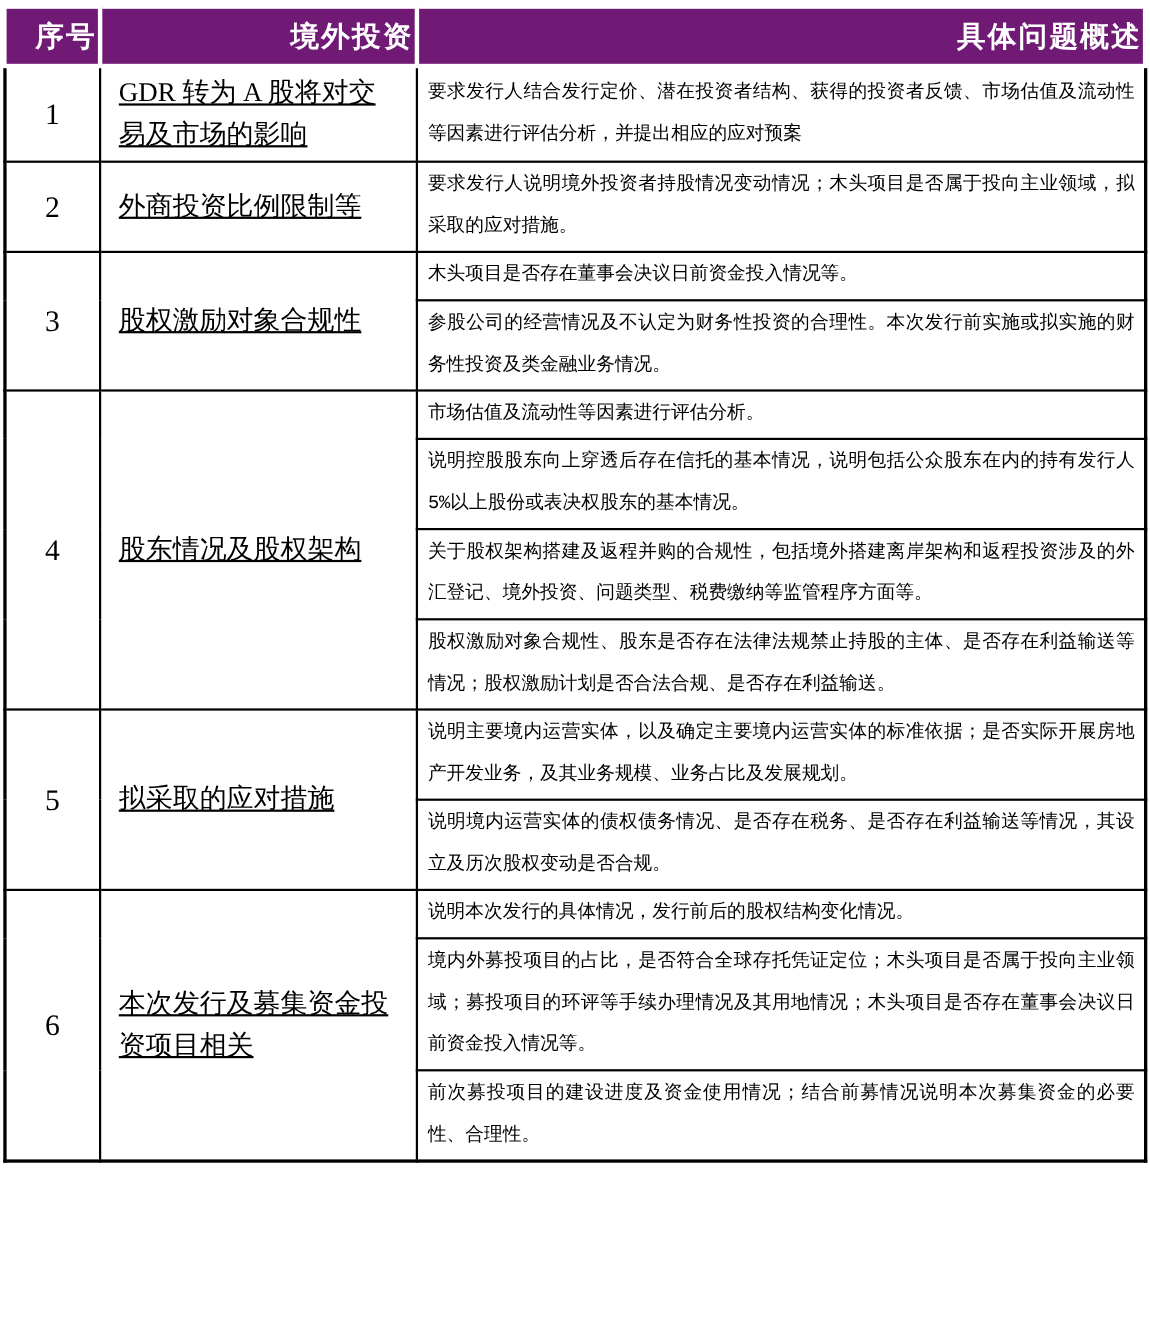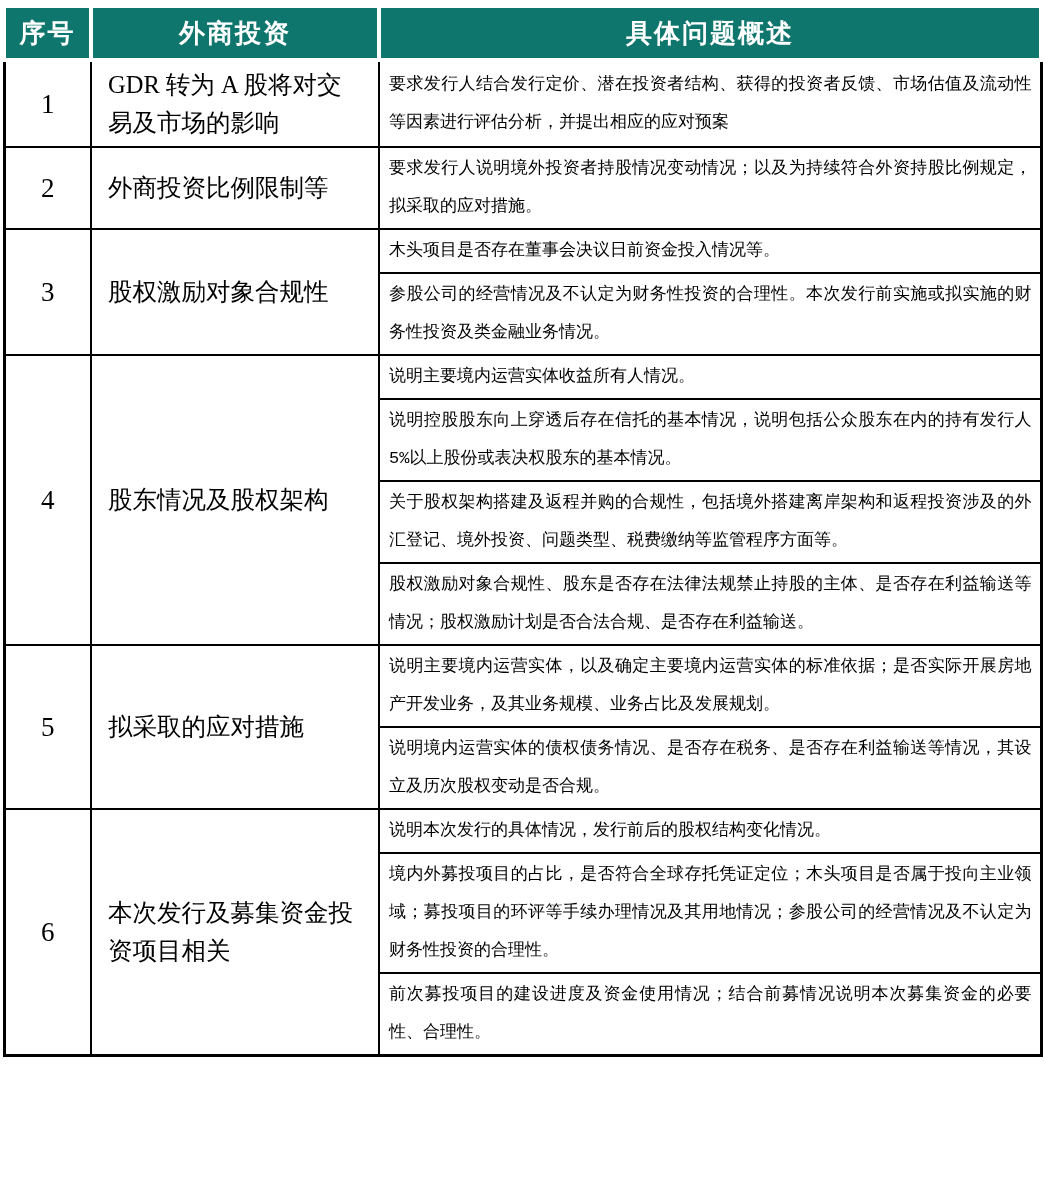--- a/index.html
+++ b/index.html
@@ -21,46 +21,47 @@
     table-layout: fixed;
     width: 1037px;
     margin: 0 auto;
     border: 3px solid #000000;
   }
   col.c-no   { width: 87px; }
   col.c-type { width: 288px; }
   col.c-desc { width: 662px; }
 
   thead th {
-    background: #0f766e;
+    background: #701a75;
     color: #ffffff;
     font-weight: bold;
     font-size: 26px;
     height: 48px;
-    text-align: center;
+    text-align: right;
     vertical-align: middle;
     border: 4px solid #ffffff;
     letter-spacing: 2px;
   }
 
   tbody td {
     border: 2px solid #000000;
     vertical-align: middle;
     background: #ffffff;
   }
   td.num {
     text-align: center;
     font-size: 27px;
     font-family: "Liberation Serif", "DejaVu Serif", serif;
   }
   td.type {
     font-size: 24.5px;
     line-height: 38px;
     padding: 4px 14px 4px 16px;
     text-align: left;
+    text-decoration: underline;
   }
   td.desc {
     font-size: 17px;
     line-height: 38px;
     padding: 2px 8px 2px 9px;
     text-align: justify;
     vertical-align: middle;
     font-family: Liberation Mono, monospace;
   }
 </style>
@@ -70,51 +71,51 @@
 <div class="page">
   <table class="inquiry">
     <colgroup>
       <col class="c-no">
       <col class="c-type">
       <col class="c-desc">
     </colgroup>
     <thead>
       <tr>
         <th>序号</th>
-        <th>外商投资</th>
+        <th>境外投资</th>
         <th>具体问题概述</th>
       </tr>
     </thead>
     <tbody>
 
       <tr>
         <td class="num">1</td>
         <td class="type">GDR 转为 A 股将对交易及市场的影响</td>
         <td class="desc">要求发行人结合发行定价、潜在投资者结构、获得的投资者反馈、市场估值及流动性等因素进行评估分析，并提出相应的应对预案</td>
       </tr>
 
       <tr>
         <td class="num">2</td>
         <td class="type">外商投资比例限制等</td>
-        <td class="desc">要求发行人说明境外投资者持股情况变动情况；以及为持续符合外资持股比例规定，拟采取的应对措施。</td>
+        <td class="desc">要求发行人说明境外投资者持股情况变动情况；木头项目是否属于投向主业领域，拟采取的应对措施。</td>
       </tr>
 
       <tr>
         <td class="num" rowspan="2">3</td>
         <td class="type" rowspan="2">股权激励对象合规性</td>
         <td class="desc">木头项目是否存在董事会决议日前资金投入情况等。</td>
       </tr>
       <tr>
         <td class="desc">参股公司的经营情况及不认定为财务性投资的合理性。本次发行前实施或拟实施的财务性投资及类金融业务情况。</td>
       </tr>
 
       <tr>
         <td class="num" rowspan="4">4</td>
         <td class="type" rowspan="4">股东情况及股权架构</td>
-        <td class="desc">说明主要境内运营实体收益所有人情况。</td>
+        <td class="desc">市场估值及流动性等因素进行评估分析。</td>
       </tr>
       <tr>
         <td class="desc">说明控股股东向上穿透后存在信托的基本情况，说明包括公众股东在内的持有发行人 5%以上股份或表决权股东的基本情况。</td>
       </tr>
       <tr>
         <td class="desc">关于股权架构搭建及返程并购的合规性，包括境外搭建离岸架构和返程投资涉及的外汇登记、境外投资、问题类型、税费缴纳等监管程序方面等。</td>
       </tr>
       <tr>
         <td class="desc">股权激励对象合规性、股东是否存在法律法规禁止持股的主体、是否存在利益输送等情况；股权激励计划是否合法合规、是否存在利益输送。</td>
       </tr>
@@ -127,20 +128,20 @@
       <tr>
         <td class="desc">说明境内运营实体的债权债务情况、是否存在税务、是否存在利益输送等情况，其设立及历次股权变动是否合规。</td>
       </tr>
 
       <tr>
         <td class="num" rowspan="3">6</td>
         <td class="type" rowspan="3">本次发行及募集资金投资项目相关</td>
         <td class="desc">说明本次发行的具体情况，发行前后的股权结构变化情况。</td>
       </tr>
       <tr>
-        <td class="desc">境内外募投项目的占比，是否符合全球存托凭证定位；木头项目是否属于投向主业领域；募投项目的环评等手续办理情况及其用地情况；参股公司的经营情况及不认定为财务性投资的合理性。</td>
+        <td class="desc">境内外募投项目的占比，是否符合全球存托凭证定位；木头项目是否属于投向主业领域；募投项目的环评等手续办理情况及其用地情况；木头项目是否存在董事会决议日前资金投入情况等。</td>
       </tr>
       <tr>
         <td class="desc">前次募投项目的建设进度及资金使用情况；结合前募情况说明本次募集资金的必要性、合理性。</td>
       </tr>
     </tbody>
   </table>
 </div>
 
 </body></html>

